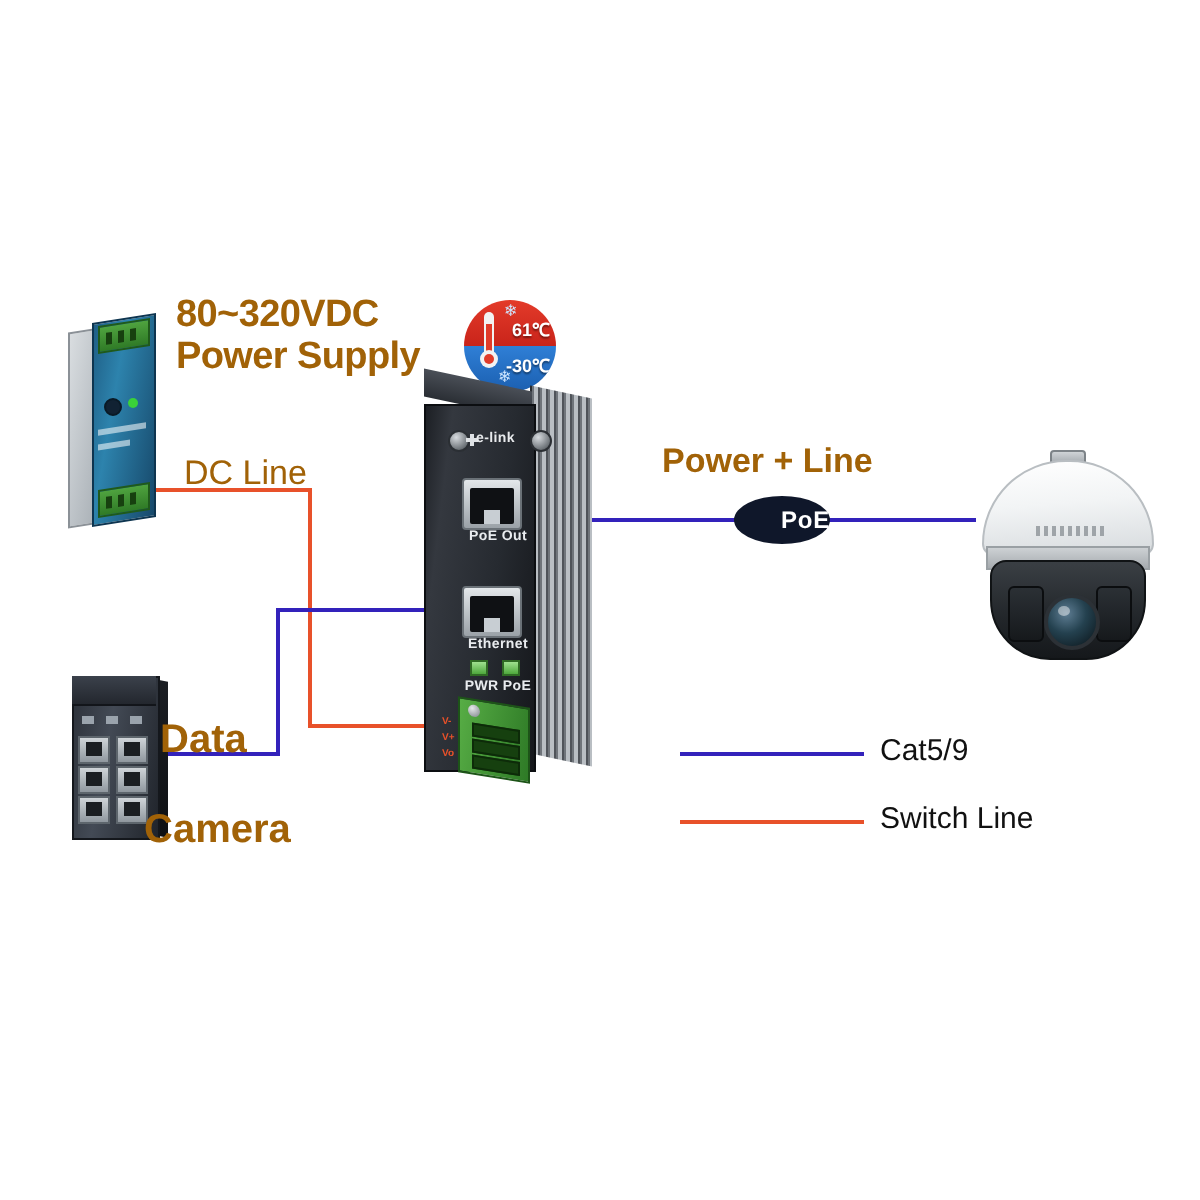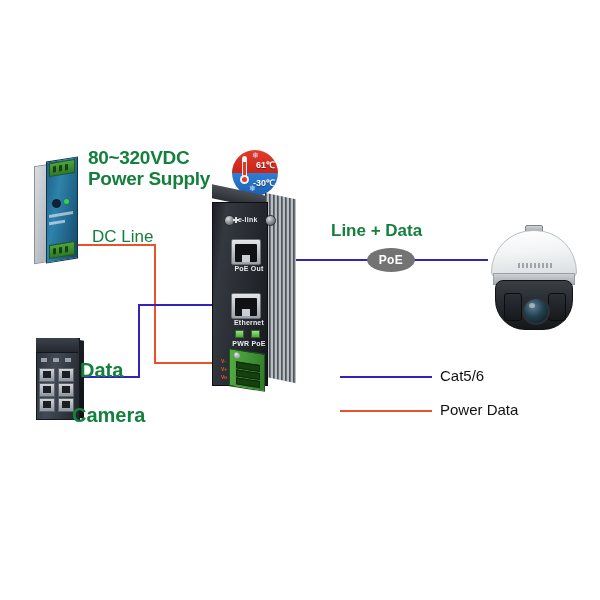--- a/index.html
+++ b/index.html
@@ -13,21 +13,21 @@
     width: 600px;
     height: 600px;
     background: #ffffff;
     font-family: "Liberation Sans", sans-serif;
     overflow: hidden;
   }
   .abs { position: absolute; }
 
   
   .lbl {
-    color: #15803d;
+    color: #a16207;
     white-space: pre;
     line-height: 1.08;
   }
   #psu-title {
     left: 88px; top: 148px;
     font-size: 19px; font-weight: bold;
     letter-spacing: -0.3px;
   }
   #dc-power-label { left: 92px; top: 228px; font-size: 17px; }
   #data-label { left: 80px; top: 360px; font-size: 20px; font-weight: bold; }
@@ -435,42 +435,42 @@
     <div class="port" style="left:30px; top:30px;"></div>
     <div class="port" style="left:11px; top:45px;"></div>
     <div class="port" style="left:30px; top:45px;"></div>
     <div class="port" style="left:11px; top:60px;"></div>
     <div class="port" style="left:30px; top:60px;"></div>
   </div>
 
   <div class="lbl abs" id="data-label">Data</div>
   <div class="lbl abs" id="switch-label">Camera</div>
 
-  <div class="lbl abs" id="power-data-label">Line + Data</div>
-  <div id="poe-badge" class="abs" style="background: #737373;">
+  <div class="lbl abs" id="power-data-label">Power + Line</div>
+  <div id="poe-badge" class="abs" style="background: #0f172a; justify-content: flex-end;">
     <span id="poe-badge-text">PoE</span>
   </div>
 
   <div id="ptz" class="abs">
     <div class="mount"></div>
     <div class="dome">
       <div class="domelogo"></div>
     </div>
     <div class="neck"></div>
     <div class="housing">
       <div class="irpanel l"></div>
       <div class="irpanel r"></div>
       <div class="lens"></div>
     </div>
   </div>
 
   <div id="legend" class="abs">
     <div class="legend-row">
       <div class="legend-swatch" style="background: rgb(51, 34, 187);"></div>
-      <div class="legend-text">Cat5/6</div>
+      <div class="legend-text">Cat5/9</div>
     </div>
     <div class="legend-row">
       <div class="legend-swatch" style="background: rgb(232, 81, 42);"></div>
-      <div class="legend-text">Power Data</div>
+      <div class="legend-text">Switch Line</div>
     </div>
   </div>
 
 </div>
 
 </body></html>

